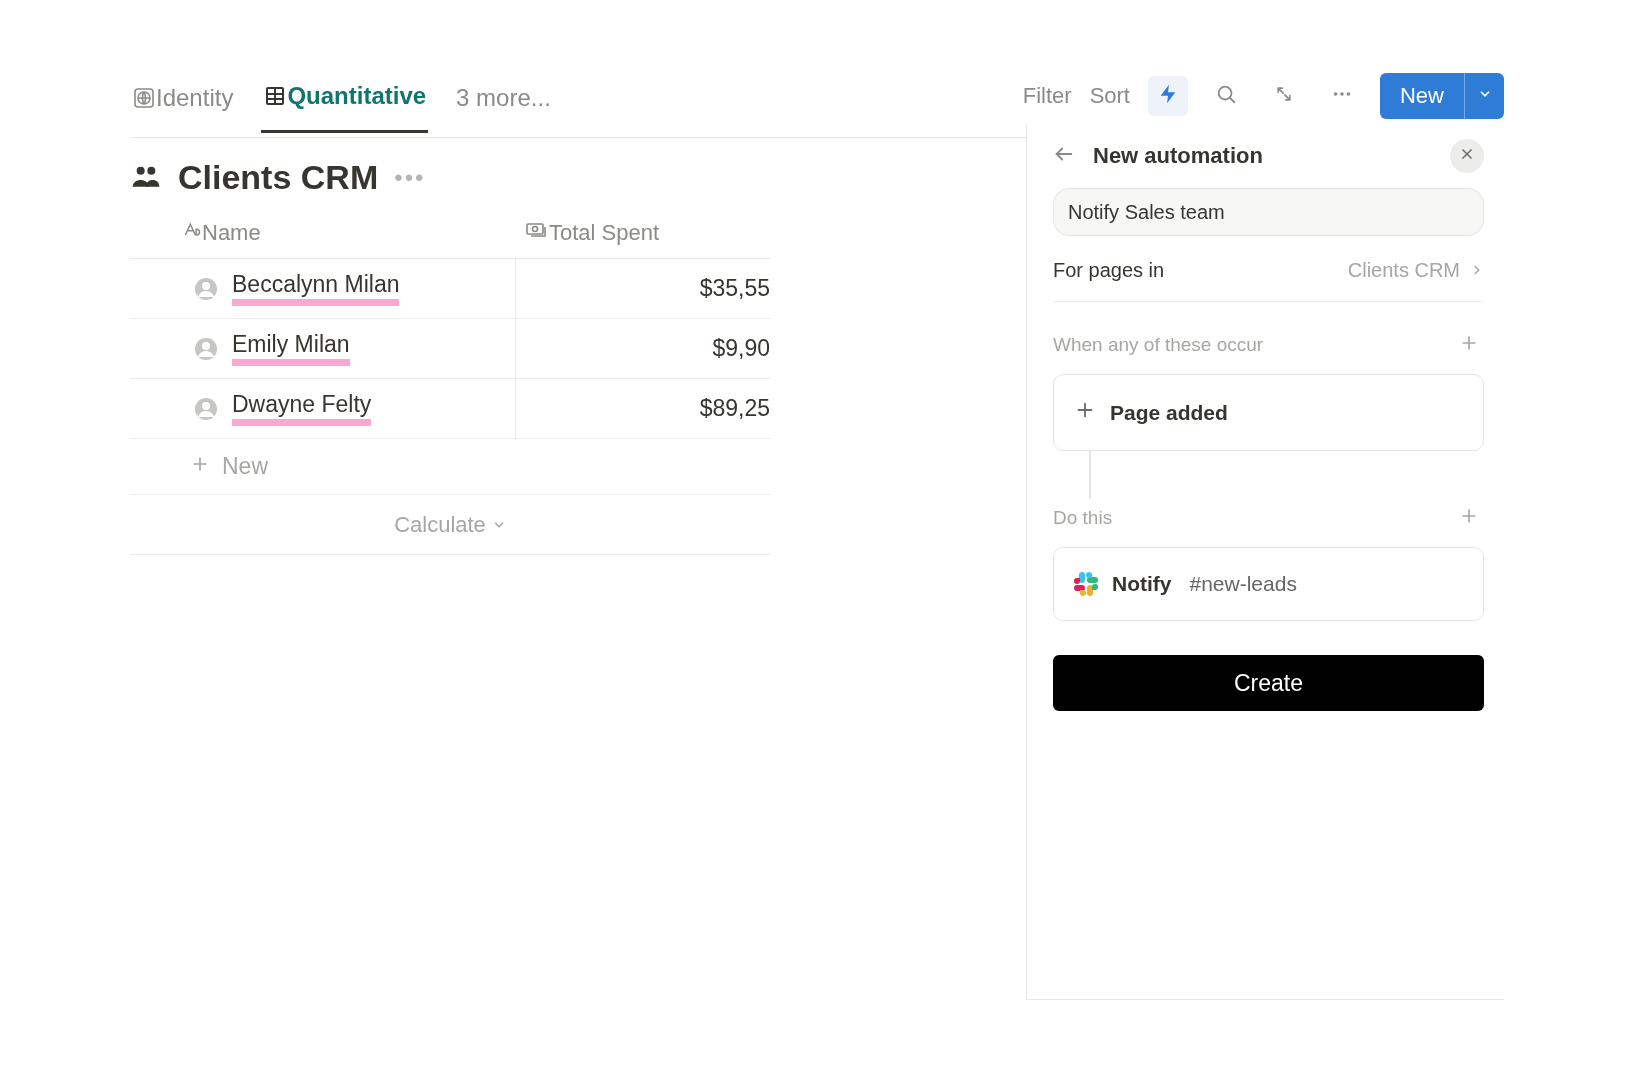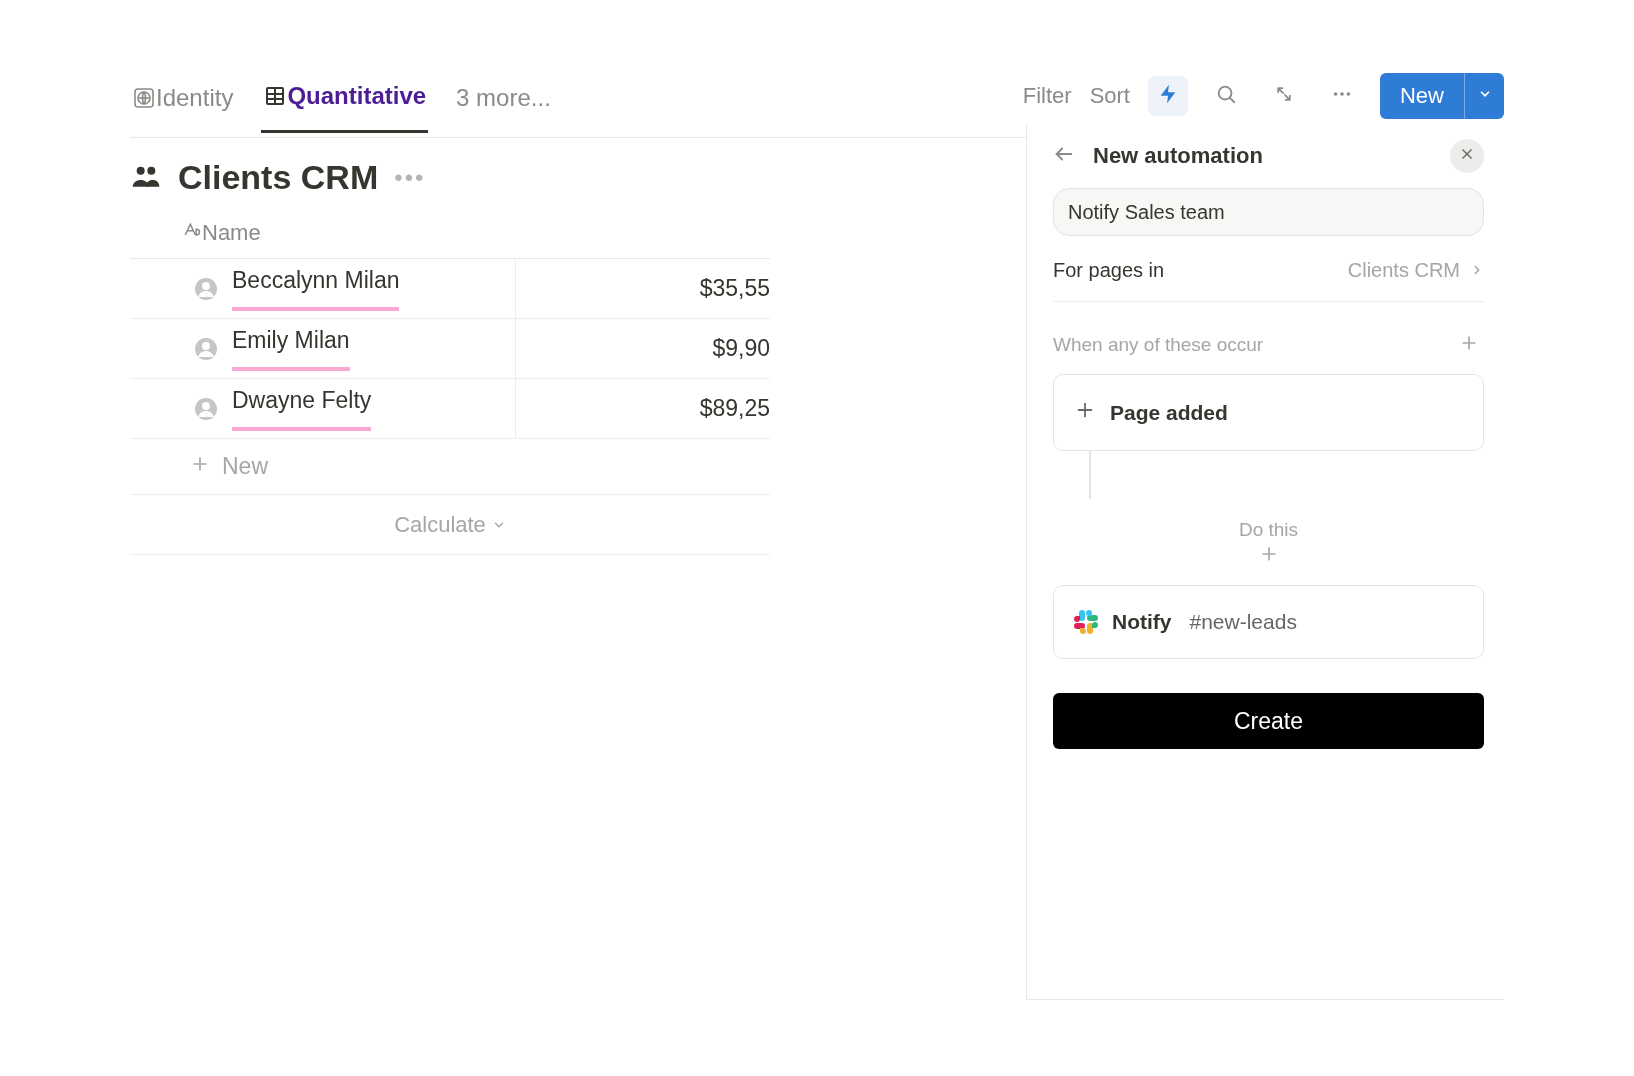--- a/index.html
+++ b/index.html
@@ -2,21 +2,21 @@
 <html><head>
 <meta charset="utf-8">
 <style>
   * { box-sizing: border-box; margin: 0; padding: 0; }
   html, body { width: 100%; height: 100%; font-family: -apple-system, BlinkMacSystemFont, "Segoe UI", Helvetica, Arial, sans-serif; color: #37352f; background: #fff; }
   .frame { width: 1634px; height: 1076px; margin: 0 auto; padding: 68px 130px 0 130px; position: relative; }
   
   .toolbar { display:flex; align-items:center; justify-content:space-between; border-bottom:1px solid #e8e8e6; padding-bottom:14px; }
   .tabs { display:flex; align-items:center; gap:26px; }
   .tab { display:flex; align-items:center; font-size:24px; color:#8a8a86; cursor:pointer; padding:4px 2px 20px 2px; position:relative; top:10px; }
-  .tab.active { color:#4c1d95; font-weight:600; border-bottom:3px solid #37352f; }
+  .tab.active { color:#0f766e; font-weight:600; border-bottom:3px solid #37352f; }
   .tab .tab-icon svg { display:block; }
   .toolbar-right { display:flex; align-items:center; gap:18px; }
   .tool-text { font-size:22px; color:#8a8a86; cursor:pointer; }
   .tool-iconbtn { width:40px; height:40px; display:flex; align-items:center; justify-content:center; border-radius:6px; cursor:pointer; }
   .tool-iconbtn.active { background:#edf3f8; }
   .new-btn { display:flex; align-items:stretch; }
   .new-main { background:#2e7cd6; color:#fff; font-size:22px; font-weight:500; padding:10px 20px; border-radius:6px 0 0 6px; cursor:pointer; }
   .new-drop { background:#2e7cd6; color:#fff; display:flex; align-items:center; justify-content:center; width:40px; border-left:1px solid rgba(255,255,255,.35); border-radius:0 6px 6px 0; cursor:pointer; }
   
   .title-row { display:flex; align-items:center; gap:16px; padding:20px 0 10px 0; }
@@ -24,21 +24,21 @@
   .title-dots { color:#b4b4b0; font-size:24px; letter-spacing:2px; cursor:pointer; }
   
   .table { width:640px; }
   .thead, .trow { display:grid; grid-template-columns: 385px 255px; align-items:center; }
   .thead { height:52px; border-bottom:1px solid #e8e8e6; color:#8a8a86; font-size:22px; }
   .th { display:flex; align-items:center; padding-left:52px; }
   .th.right { padding-left:10px; }
   .trow { height:60px; border-bottom:1px solid #ededec; }
   .cell-name { display:flex; align-items:center; gap:14px; padding-left:64px; font-size:23px; }
   .cell-name .avatar-icon svg { display:block; }
-  .cell-name .pname { border-bottom:4px solid #f9a8d4; padding-bottom:13px; }
+  .cell-name .pname { border-bottom:7px solid #f9a8d4; padding-bottom:1px; }
   .cell-spent { text-align:right; padding-right:0; font-size:23px; border-left:1px solid #ededec; height:100%; display:flex; align-items:center; justify-content:flex-end; }
   .new-row { display:flex; align-items:center; gap:12px; height:56px; color:#a6a6a2; font-size:23px; padding-left:60px; border-bottom:1px solid #ededec; cursor:pointer; }
   .calc-row { height:60px; display:flex; align-items:center; justify-content:center; color:#a6a6a2; font-size:22px; gap:6px; cursor:pointer; width:640px; border-bottom:1px solid #ededec;}
   
   .panel { position:absolute; top:124px; right:130px; bottom:76px; width:478px; background:#fff; border-left:1px solid #e8e8e6; border-bottom:1px solid #e8e8e6; padding:0 20px 24px 26px; overflow:hidden; }
   .panel-head { display:flex; align-items:center; gap:18px; height:64px; }
   .panel-title { font-size:22px; font-weight:600; flex:1; }
   .circ-btn { width:34px; height:34px; border-radius:50%; background:#ececea; display:flex; align-items:center; justify-content:center; cursor:pointer; }
   .name-input { width:100%; height:48px; border:1px solid #e4e4e2; background:#f7f7f6; border-radius:16px; padding:0 14px; font-size:20px; color:#37352f; outline:none; }
   .scope-row { display:flex; align-items:center; justify-content:space-between; height:62px; border-bottom:1px solid #ededec; font-size:20px; margin-top:4px; }
@@ -164,20 +164,30 @@
     <div class="thead">
       <div class="th">
         <span>
           <svg width="20" height="20" viewBox="0 0 24 24" fill="none" stroke="#8a8a86" stroke-width="1.8">
               <path d="M4 18L10 5l6 13M6.5 13h7"></path>
               <path d="M17 18v-7c2 0 4 1 4 3.5S19 18 17 18z"></path>
             </svg>
         </span>
         <span>Name</span>
       </div>
+      <div class="th right">
+        <span>
+          <svg width="24" height="24" viewBox="0 0 24 24" fill="none" stroke="#8a8a86" stroke-width="1.6">
+              <rect x="2" y="6" width="16" height="10" rx="1"></rect>
+              <circle cx="10" cy="11" r="2.5"></circle>
+              <path d="M20 9v9H6"></path>
+            </svg>
+        </span>
+        <span>Total Spent</span>
+      </div>
     </div>
 
     <div class="trow">
       <div class="cell-name">
         <span class="avatar-icon">
             <svg width="24" height="24" viewBox="0 0 24 24" fill="#c6c6c3">
               <circle cx="12" cy="12" r="11"></circle>
               <circle cx="12" cy="9" r="4" fill="#fff"></circle>
               <path d="M4 20c1-4 5-6 8-6s7 2 8 6" fill="#fff"></path>
             </svg>
@@ -268,21 +278,21 @@
     </div>
     <div class="card">
       <span><svg width="22" height="22" viewBox="0 0 24 24" stroke="#6b6b68" stroke-width="2" stroke-linecap="round">
             <line x1="12" y1="5" x2="12" y2="19"></line>
             <line x1="5" y1="12" x2="19" y2="12"></line>
           </svg></span>
       <span>Page added</span>
     </div>
     <div class="connector"></div>
 
-    <div class="sec-head" style="margin-top:20px;flex-direction:column;">
+    <div class="sec-head" style="margin-top:4px;">
       <span>Do this</span>
       <span class="plus-btn">
         <span><svg width="20" height="20" viewBox="0 0 24 24" stroke="#a6a6a2" stroke-width="2" stroke-linecap="round">
               <line x1="12" y1="5" x2="12" y2="19"></line>
               <line x1="5" y1="12" x2="19" y2="12"></line>
             </svg></span>
       </span>
     </div>
     <div class="card">
       <span class="slack">

